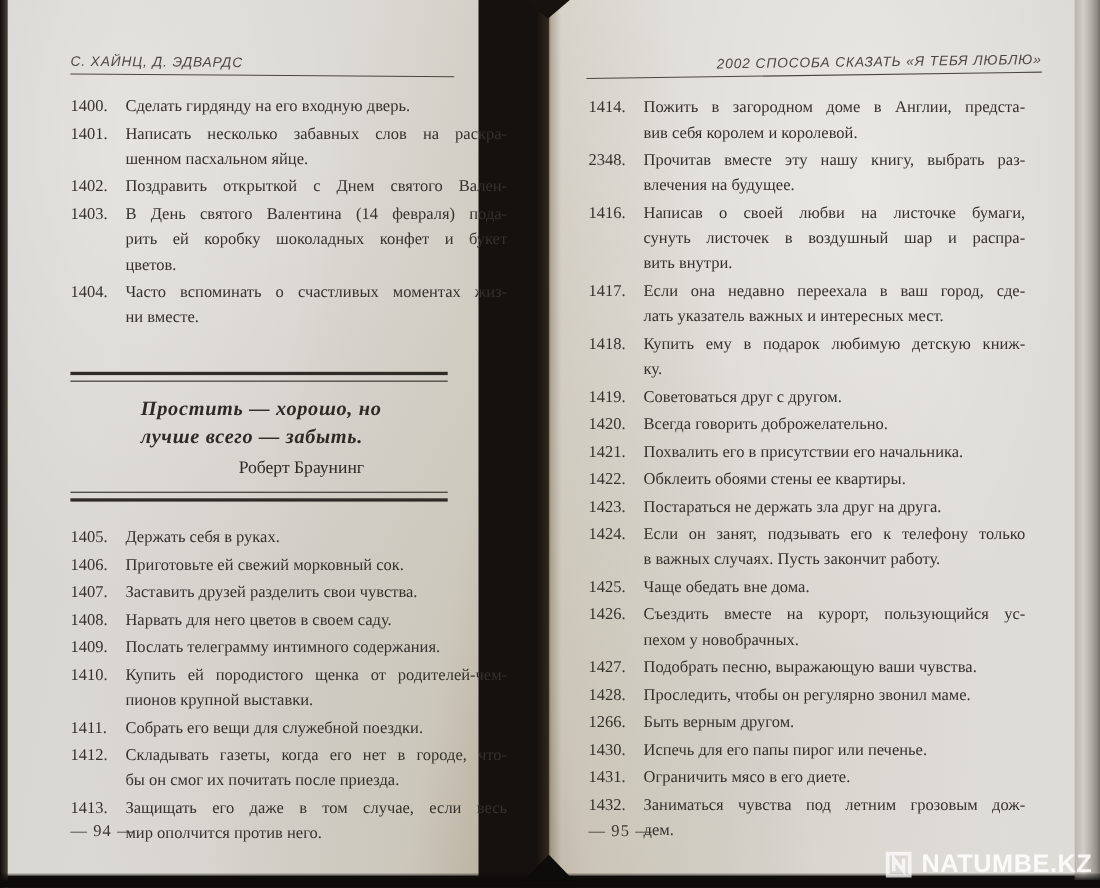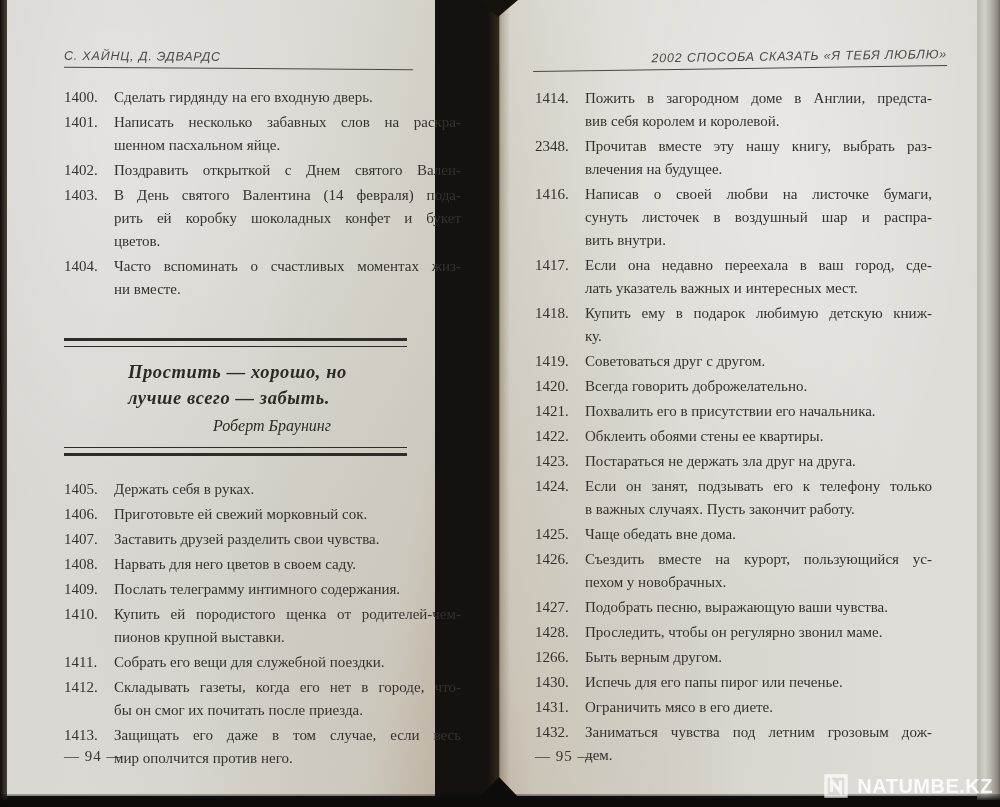--- a/index.html
+++ b/index.html
@@ -81,38 +81,38 @@
   .quote-block{position:absolute;top:338px;left:58px;right:28px;color:#2d2a25;}
   .rule-dbl{height:5px;}
   .rule-dbl.top{border-top:3px solid #2f2c27;border-bottom:1.4px solid #2f2c27;}
   .rule-dbl.bottom{border-top:1.4px solid #2f2c27;border-bottom:3px solid #2f2c27;}
   .quote-text{
     margin:12px 0 6px 64px;
     font-style:italic;font-weight:bold;font-size:18.5px;line-height:26px;letter-spacing:.6px;
   }
   .quote-attrib{
     text-align:right;margin:0 76px 12px 0;
-    font-style:italic;font-size:16px;
+    font-size:16px;
   }
 
   
   .pagenum{
     position:absolute;left:0;right:0;top:748px;
     font-size:15px;color:#3a3731;letter-spacing:1px;
   }
   .page-left .pagenum{left:58px;right:24px;}
   .page-right .pagenum{left:36px;right:33px;}
 
   
   .watermark{
     position:absolute;right:7px;bottom:8px;
     display:flex;align-items:center;gap:8px;
     color:rgba(255,255,255,.85);
     font-family:"Liberation Sans",sans-serif;font-weight:bold;
-    font-size:20px;letter-spacing:.5px;
+    font-size:23px;letter-spacing:.5px;
   }
   .watermark svg{display:block;opacity:.85;}
 </style>
 </head>
 <body>
 
 <div class="photo">
 
   <div class="page page-left">
     <div class="pg-header">

